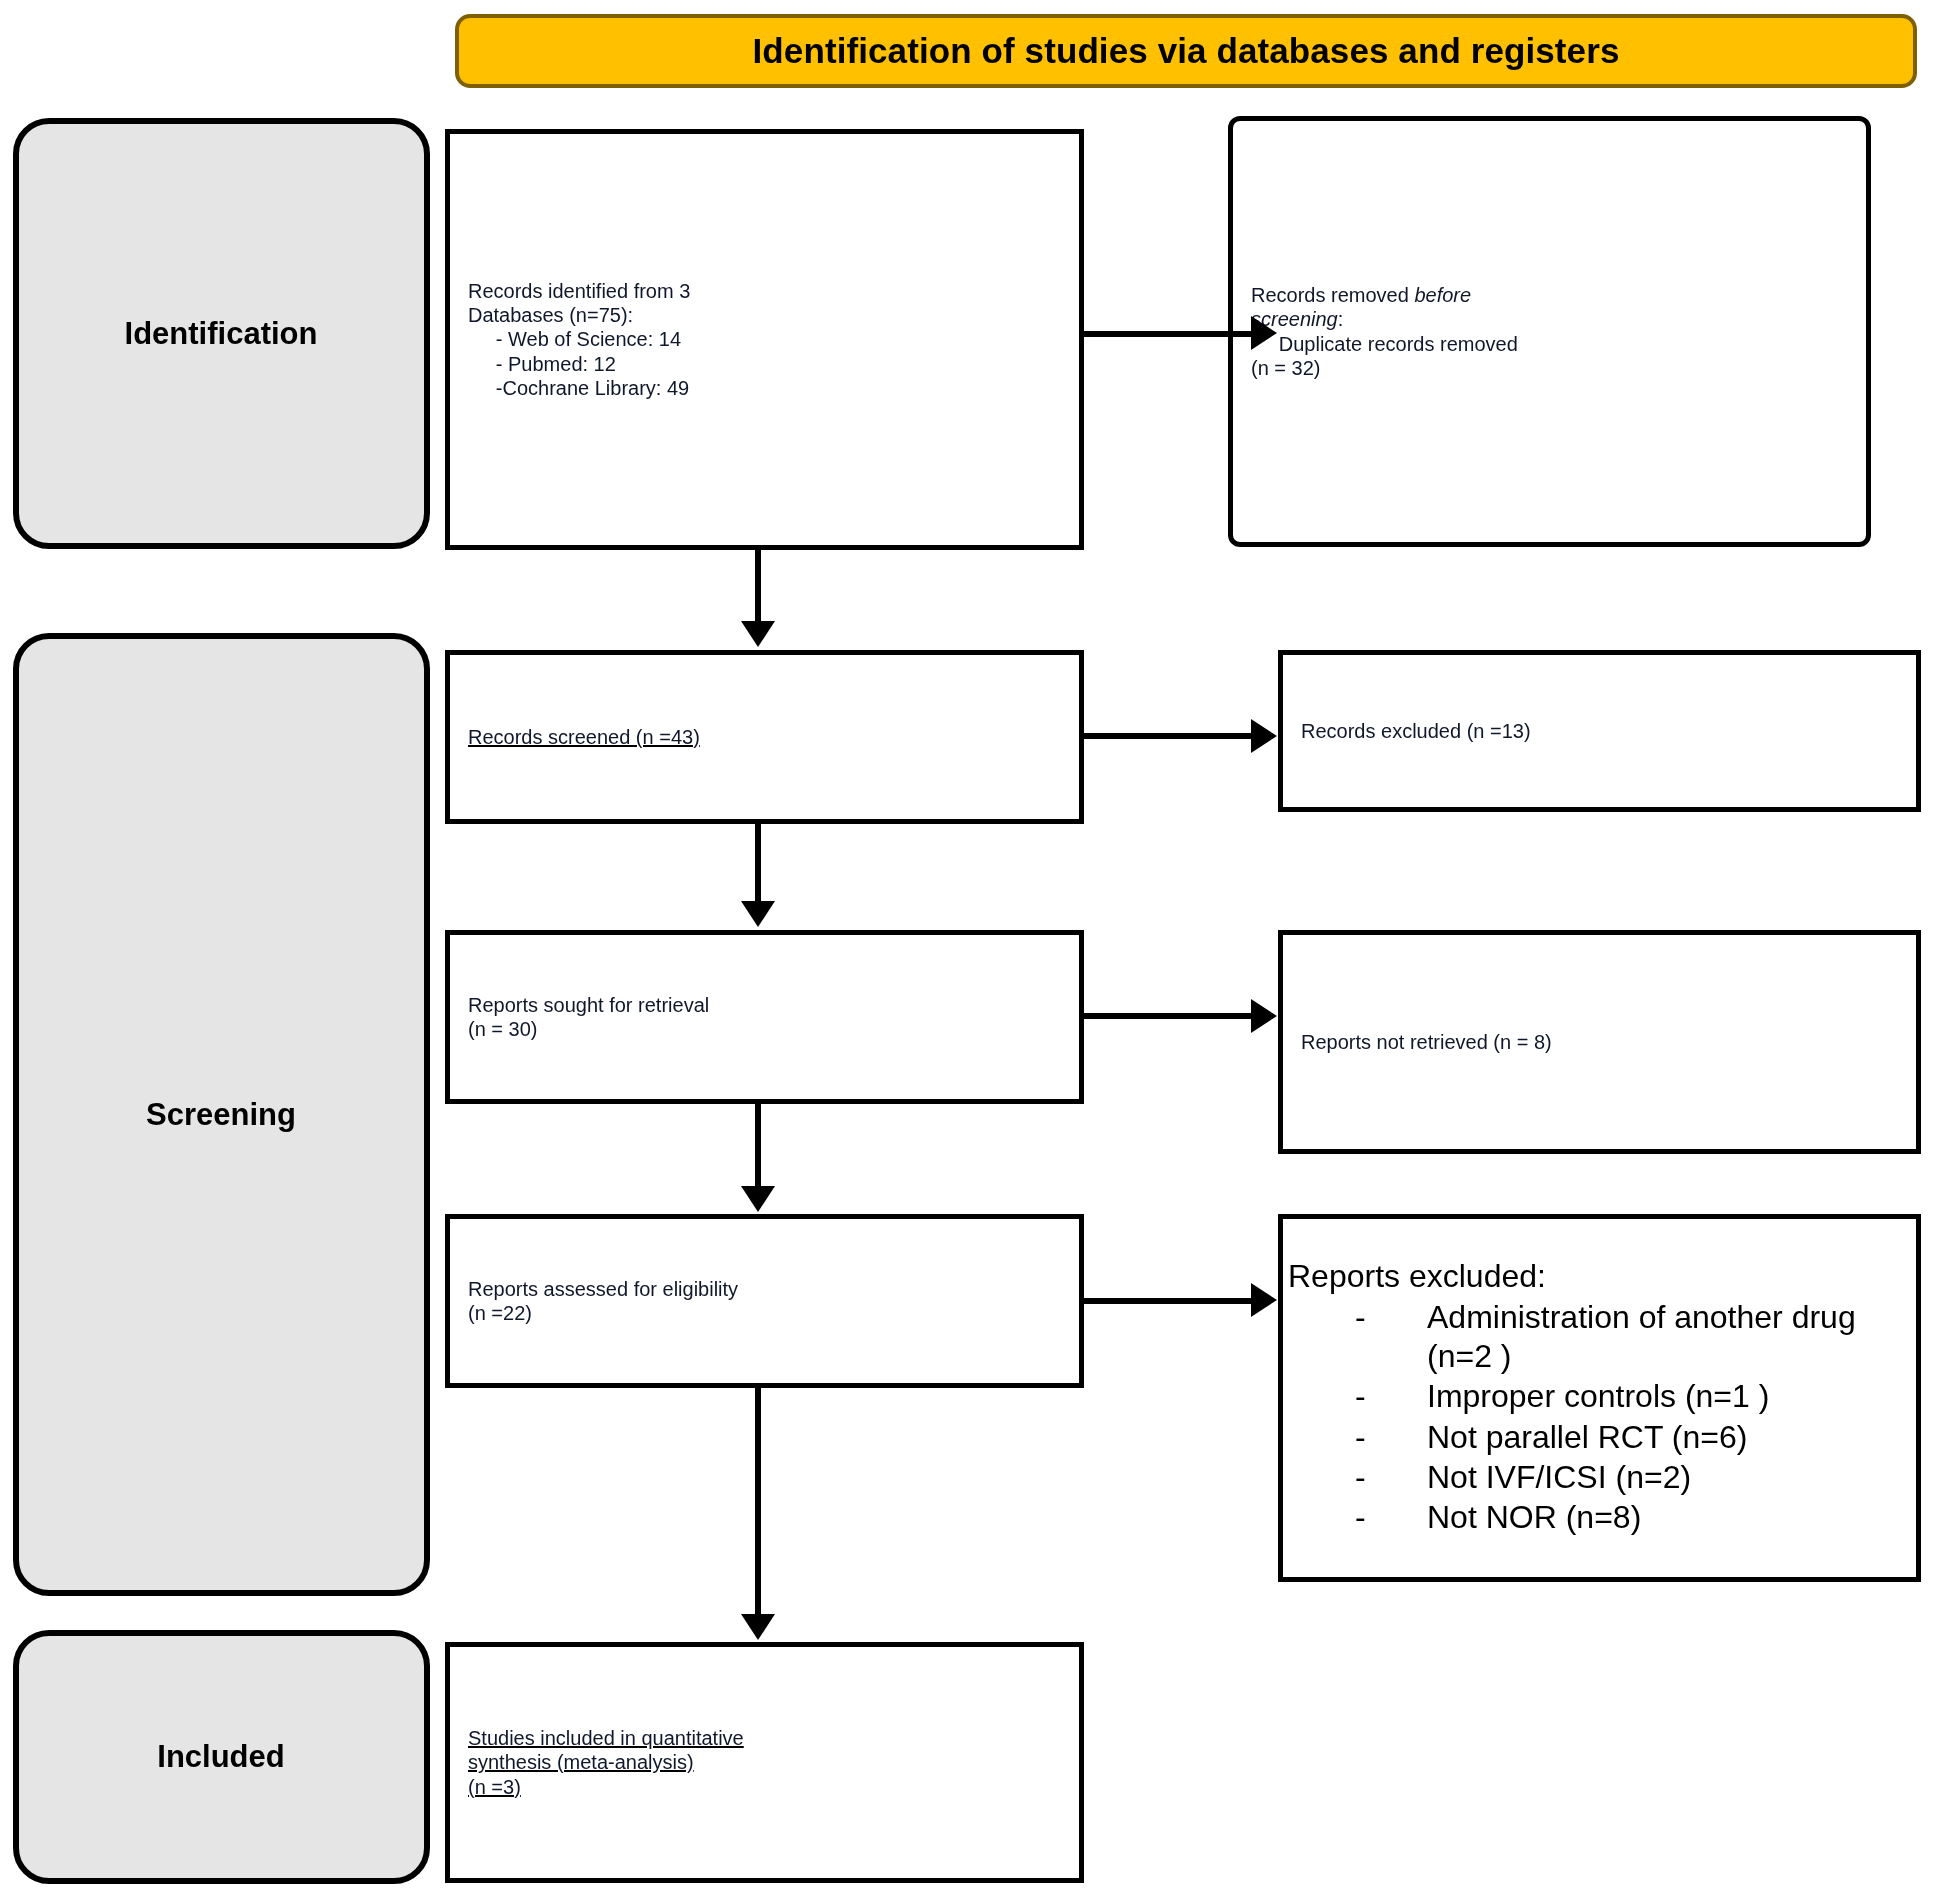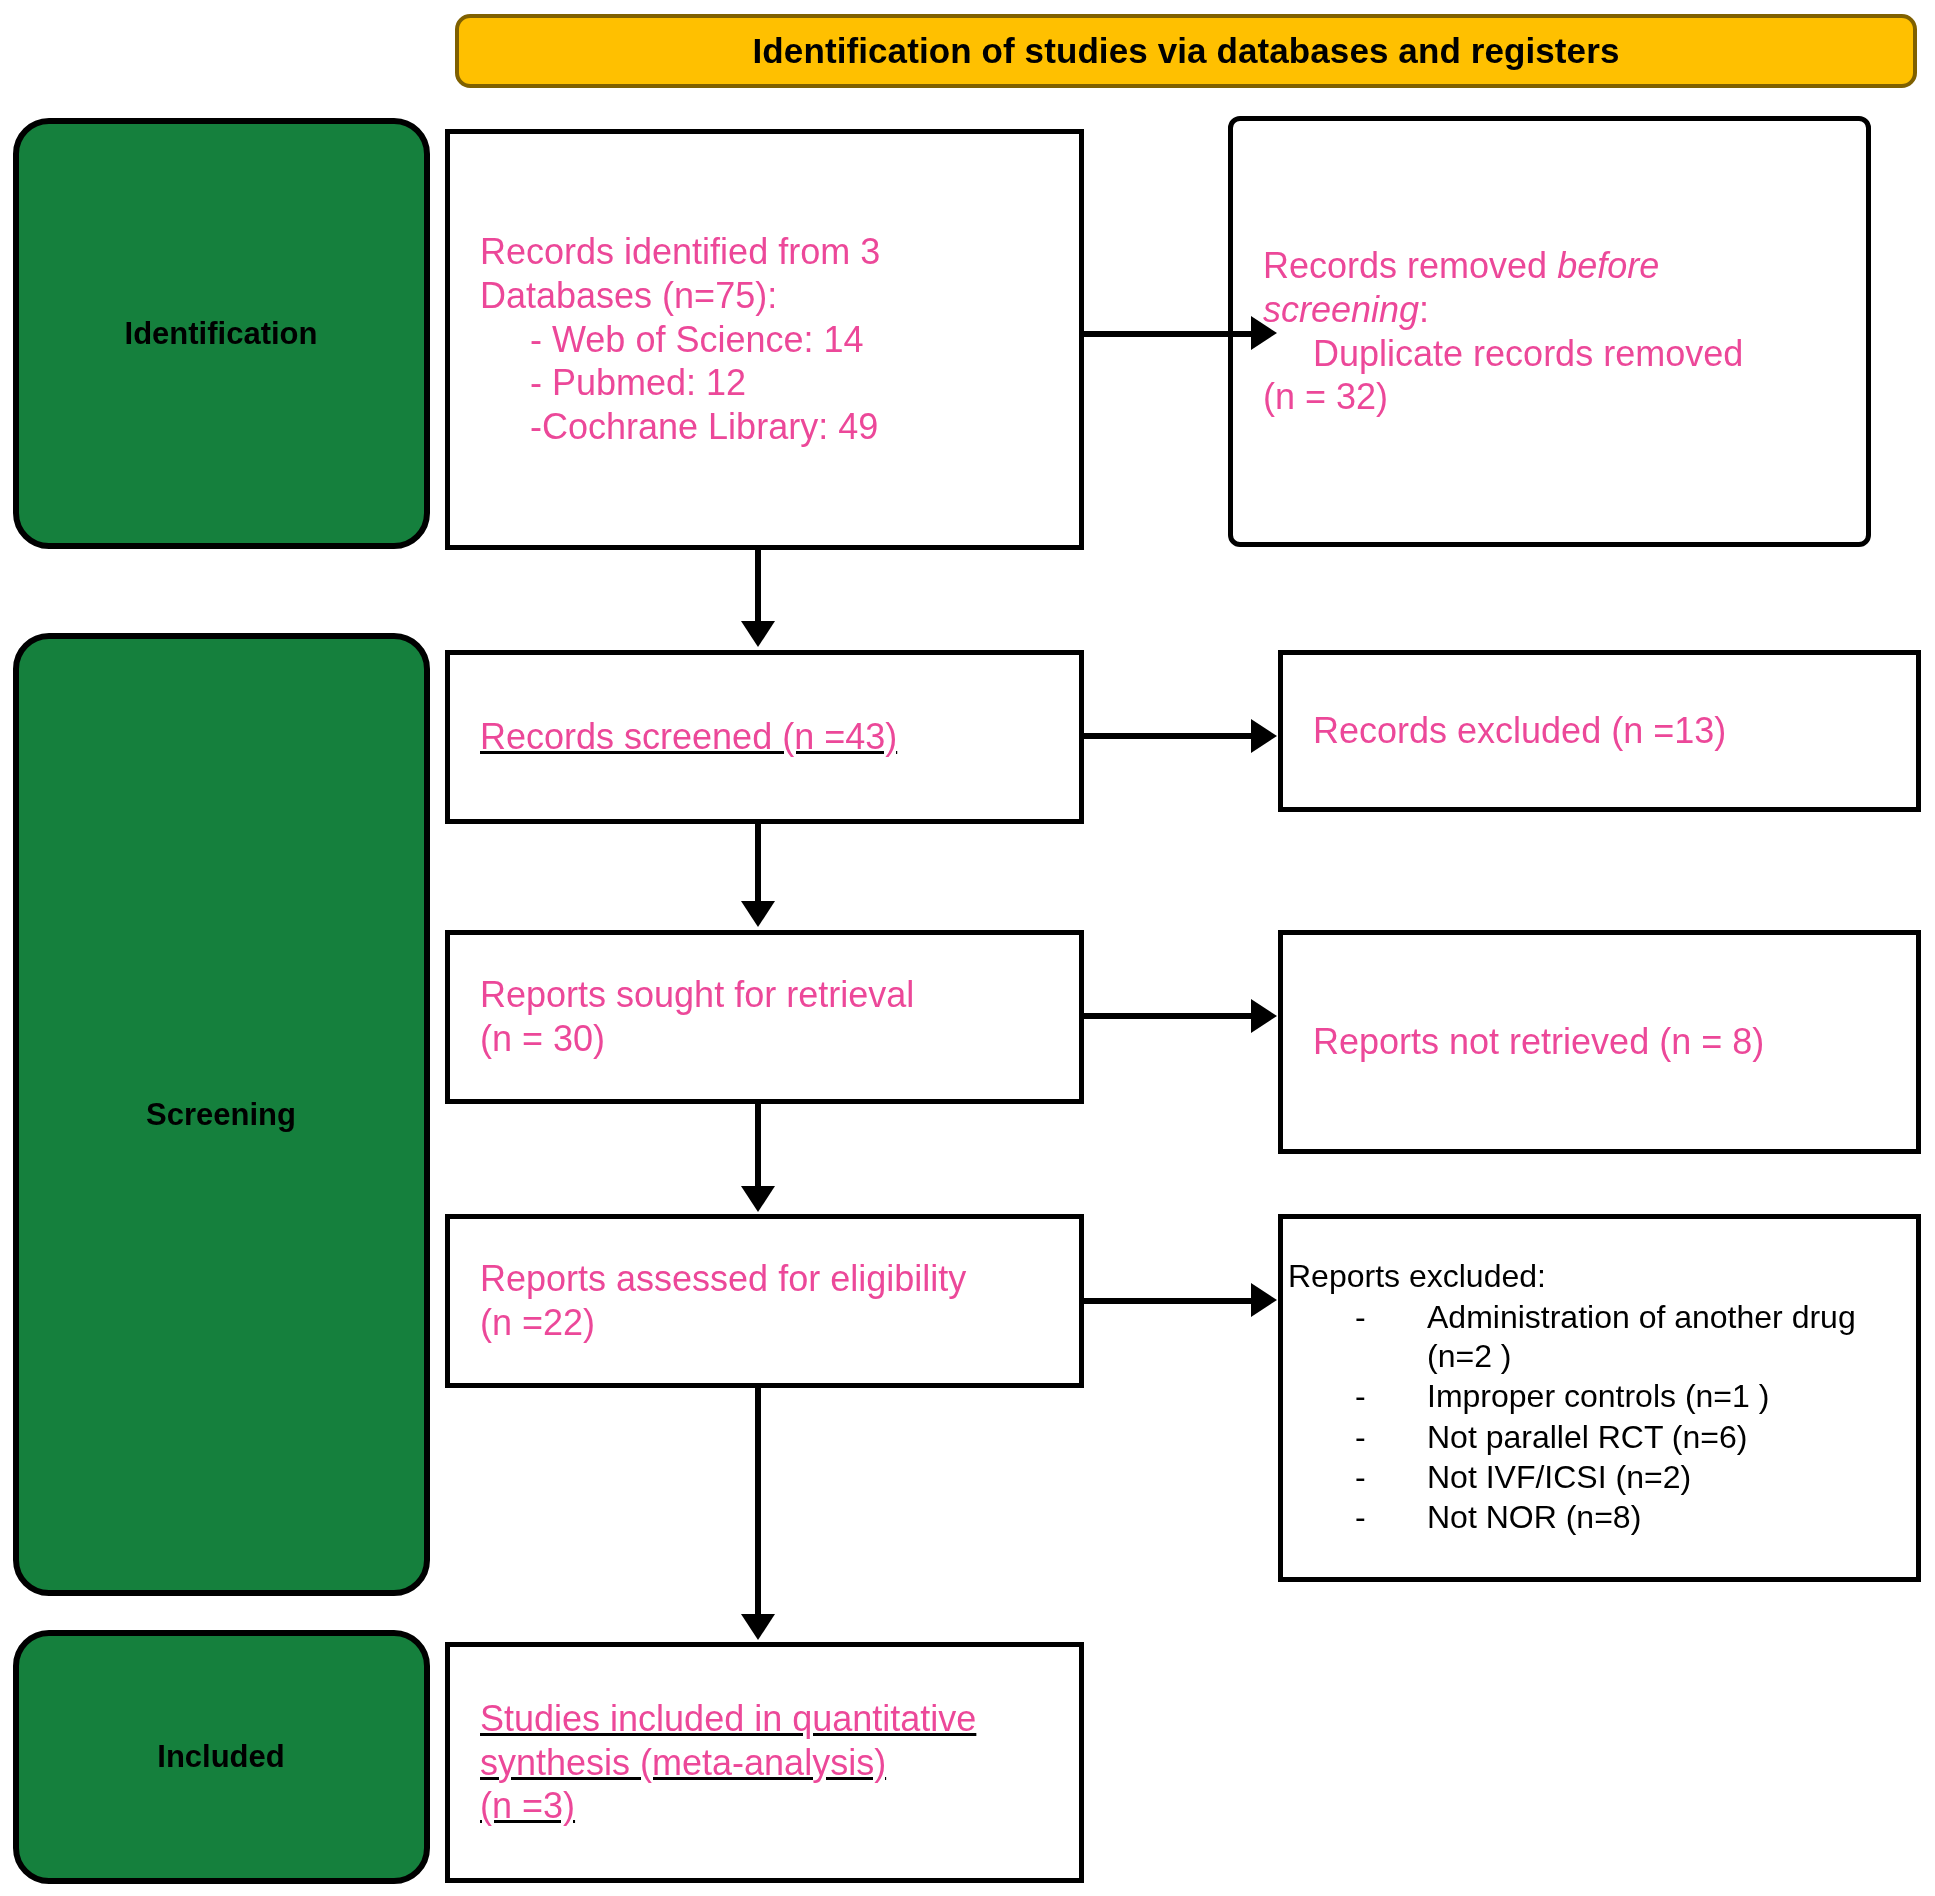--- a/index.html
+++ b/index.html
@@ -40,21 +40,21 @@
     font-weight: bold;
     letter-spacing: 0.1px;
     color: #000000;
     text-align: center;
     line-height: 1.1;
   }
 
   
   .stage {
     position: absolute;
-    background: #15803d;
+    background: #e5e5e5;
     border: 6.3px solid #000000;
     border-radius: 36px;
     box-sizing: border-box;
     display: flex;
     align-items: center;
     justify-content: center;
   }
   .stage-text {
     font-size: 31px;
     font-weight: bold;
@@ -68,27 +68,26 @@
   
   .box {
     position: absolute;
     background: #ffffff;
     border: 5.6px solid #000000;
     box-sizing: border-box;
     display: flex;
     align-items: center;
   }
   .box-text {
-    font-size: 36px;
-    line-height: 1.22;
-    color: #ec4899;
+    font-size: 20px;
+    line-height: 1.22;
+    color: #0f172a;
     padding: 0 18px;
     white-space: pre-wrap;
     width: 100%;
-    margin-left: 12px;
   }
   .box-text em { font-style: italic; }
 
   #box-identified    { left: 445px;  top: 129px;  width: 639px;  height: 421px;  }
   #box-removed       { left: 1228px; top: 116px;  width: 643px;  height: 431px; border-radius: 12px;  }
   #box-screened      { left: 445px;  top: 650px;  width: 639px;  height: 174px; text-decoration: underline;  }
   #box-excluded      { left: 1278px; top: 650px;  width: 643px;  height: 162px;  }
   #box-sought        { left: 445px;  top: 930px; width: 639px;  height: 174px;  }
   #box-notretrieved  { left: 1278px; top: 930px; width: 643px;  height: 224px;  }
   #box-assessed      { left: 445px;  top: 1214px; width: 639px;  height: 174px;  }

